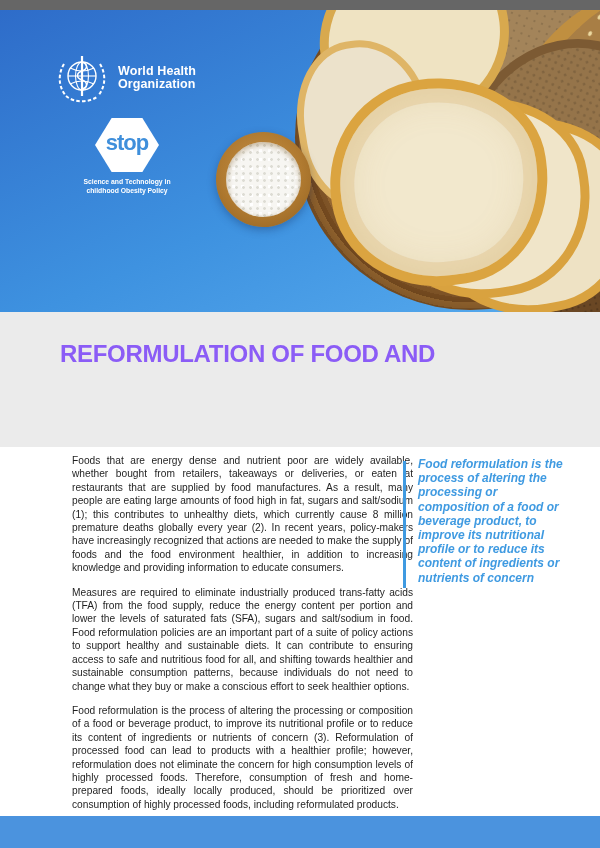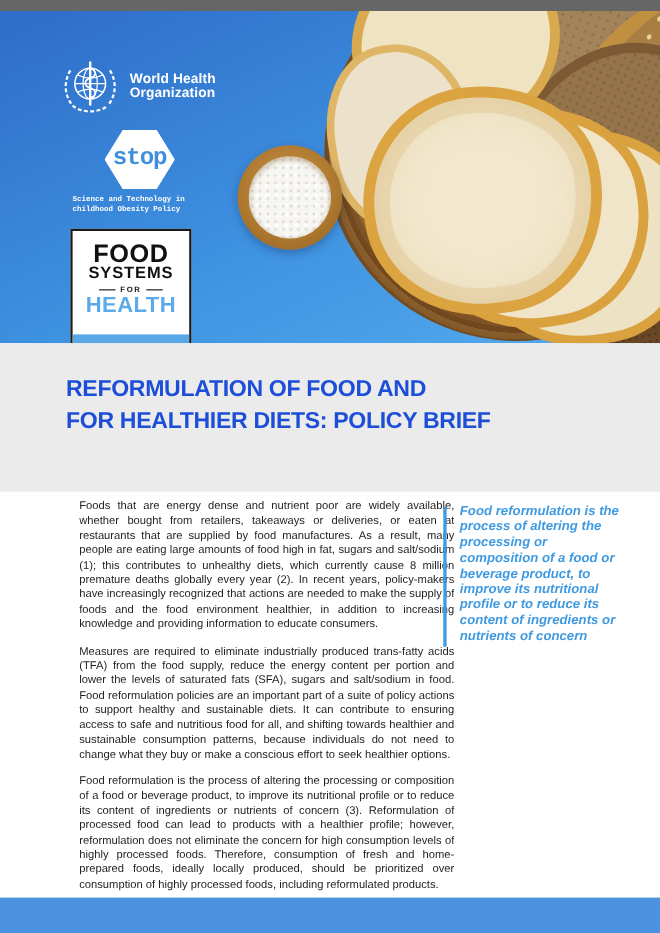--- a/index.html
+++ b/index.html
@@ -91,21 +91,21 @@
     background-size:7px 7px,9px 9px;background-position:0 0,3px 4px;
     box-shadow:inset 0 2px 6px rgba(120,80,20,.45);
   }
 
   
   .who-logo{position:absolute;left:54px;top:40px;display:flex;align-items:center;gap:8px;}
   .who-emblem{width:56px;height:56px;}
   .who-text{color:#fff;font-weight:bold;font-size:12.5px;line-height:13.5px;letter-spacing:.1px;}
 
   
-  .stop-logo{position:absolute;left:66px;top:108px;width:122px;text-align:left;font-family:Liberation Mono, monospace;}
+  .stop-logo{position:absolute;left:66px;top:108px;width:122px;text-align:center;}
   .stop-hex{
     position:relative;margin:0 auto;width:64px;height:54px;background:#ffffff;
     clip-path:polygon(0% 50%,26% 0%,74% 0%,100% 50%,74% 100%,26% 100%);
     display:flex;align-items:center;justify-content:center;
   }
   .stop-word{color:#3f8fdb;font-weight:bold;font-size:22px;letter-spacing:-1px;margin-top:-4px;}
   .stop-tagline{margin-top:6px;color:#fff;font-weight:bold;font-size:6.8px;line-height:8.5px;}
 
   
   .fsh-box{
@@ -117,21 +117,21 @@
   .fsh-for{display:flex;align-items:center;justify-content:center;gap:4px;margin:3px 0 1px;}
   .fsh-for .dash{width:15px;height:1.6px;background:#111;}
   .fsh-for .word{font-size:7px;font-weight:800;letter-spacing:1.5px;color:#111;}
   .fsh-health{font-size:20px;font-weight:800;letter-spacing:.4px;color:#5babeb;line-height:20px;}
   .fsh-strip{position:absolute;left:0;right:0;bottom:0;height:9px;background:#58a8e8;}
 
   
   .title-band{position:absolute;left:0;top:302px;width:600px;height:135px;background:#ebebeb;}
   .title{
     position:absolute;left:60px;top:28px;width:500px;
-    font-size:21px;font-weight:800;line-height:28.5px;letter-spacing:-.3px;color:#1d4ed8;
+    font-size:24px;font-weight:800;line-height:28.5px;letter-spacing:-.3px;color:#8b5cf6;
   }
 
   
   .body-col{
     position:absolute;left:72px;top:444px;width:341px;height:360px;overflow:hidden;
     font-size:10.2px;line-height:13.4px;color:#1f1f1f;text-align:justify;
   }
   .body-col p{margin:0 0 11px 0;}
 
   .pullquote{position:absolute;left:403px;top:447px;width:168px;}
@@ -193,37 +193,25 @@
     <div class="stop-logo">
       <div class="stop-hex">
         <span class="stop-word">stop</span>
       </div>
       <div class="stop-tagline">
         <div>Science and Technology in</div>
         <div>childhood Obesity Policy</div>
       </div>
     </div>
 
-    <div class="fsh-box">
-      <div class="fsh-food">FOOD</div>
-      <div class="fsh-systems">SYSTEMS</div>
-      <div class="fsh-for">
-        <span class="dash"></span>
-        <span class="word">FOR</span>
-        <span class="dash"></span>
-      </div>
-      <div class="fsh-health">HEALTH</div>
-      <div class="fsh-strip"></div>
-    </div>
   </div>
 
   <div class="title-band">
     <h1 class="title" style="margin:0;">
       <div>REFORMULATION OF FOOD AND</div>
-      <div>FOR HEALTHIER DIETS: POLICY BRIEF</div>
     </h1>
   </div>
 
   <div class="body-col">
     <p>Foods that are energy dense and nutrient poor are widely available, whether bought from retailers, takeaways or deliveries, or eaten at restaurants that are supplied by food manufactures. As a result, many people are eating large amounts of food high in fat, sugars and salt/sodium (1); this contributes to unhealthy diets, which currently cause 8 million premature deaths globally every year (2). In recent years, policy-makers have increasingly recognized that actions are needed to make the supply of foods and the food environment healthier, in addition to increasing knowledge and providing information to educate consumers.</p>
     <p>Measures are required to eliminate industrially produced trans-fatty acids (TFA) from the food supply, reduce the energy content per portion and lower the levels of saturated fats (SFA), sugars and salt/sodium in food. Food reformulation policies are an important part of a suite of policy actions to support healthy and sustainable diets. It can contribute to ensuring access to safe and nutritious food for all, and shifting towards healthier and sustainable consumption patterns, because individuals do not need to change what they buy or make a conscious effort to seek healthier options.</p>
     <p>Food reformulation is the process of altering the processing or composition of a food or beverage product, to improve its nutritional profile or to reduce its content of ingredients or nutrients of concern (3). Reformulation of processed food can lead to products with a healthier profile; however, reformulation does not eliminate the concern for high consumption levels of highly processed foods. Therefore, consumption of fresh and home-prepared foods, ideally locally produced, should be prioritized over consumption of highly processed foods, including reformulated products.</p>
   </div>
 
   <div class="pullquote">

